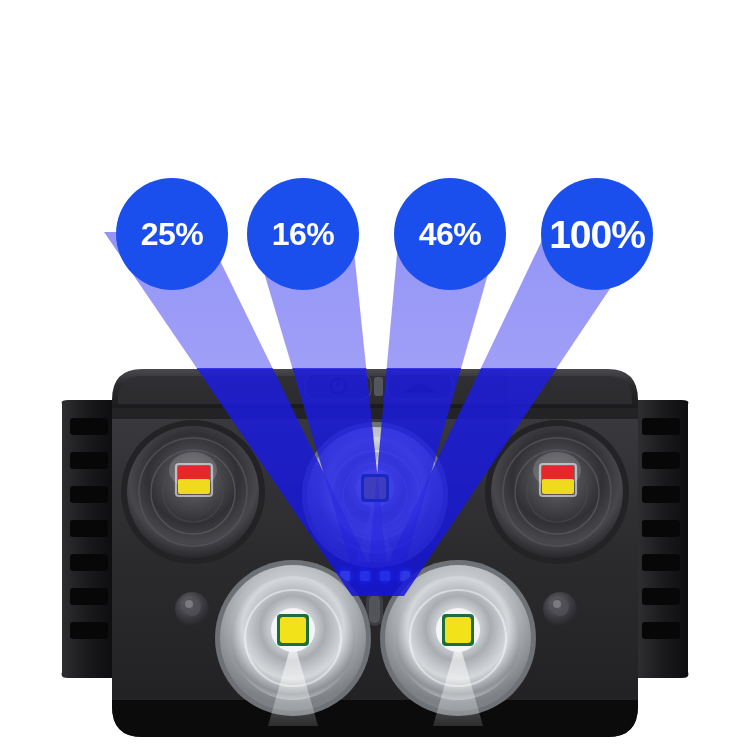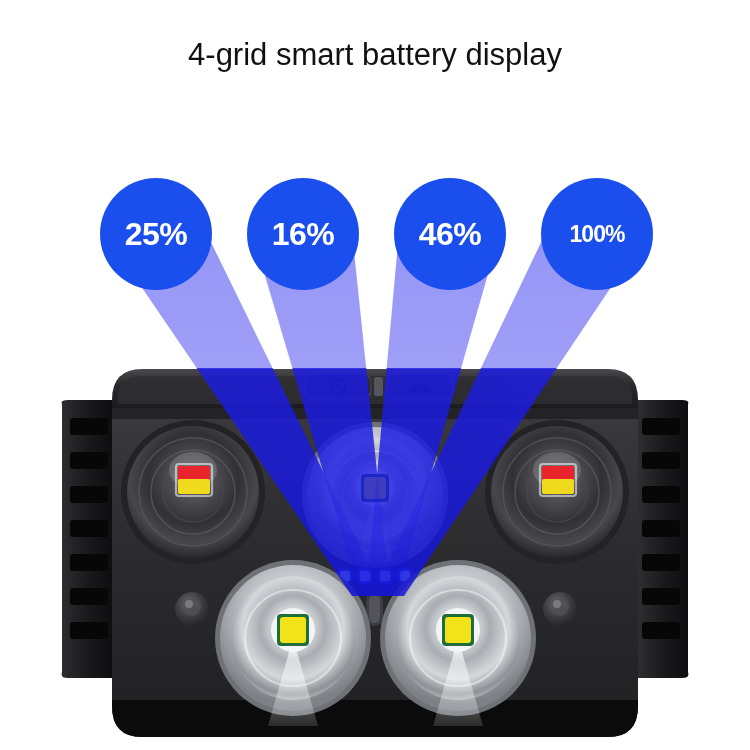--- a/index.html
+++ b/index.html
@@ -53,32 +53,31 @@
   }
   .bubble .pct {
     color: #ffffff;
     font-size: 32px;
     font-weight: 700;
     letter-spacing: -0.5px;
     line-height: 1;
     white-space: nowrap;
     text-align: center;
   }
-  .bubble.b4 .pct { font-size: 23px; letter-spacing: -1px; }
-
-  #bubble-25  { left: 100px; top: 178px; }
+  .bubble.b4 .pct { font-size: 39px; letter-spacing: -1px; }
+
+  #bubble-25  { left: 116px; top: 178px; }
   #bubble-50  { left: 247px; top: 178px; }
   #bubble-75  { left: 394px; top: 178px; }
   #bubble-100 { left: 541px; top: 178px; }
 </style>
 </head>
 <body>
 
 <div id="headline">
-  <span class="hl-line">4-grid smart battery display</span>
 </div>
 
 <div id="scene">
 <svg viewBox="0 0 750 750" xmlns="http://www.w3.org/2000/svg">
   <defs>
 
     <linearGradient id="beamGrad" x1="0" y1="0" x2="0" y2="1">
       <stop offset="0%" stop-color="#8f8ff6" stop-opacity="0.95"></stop>
       <stop offset="55%" stop-color="#9a9af7" stop-opacity="0.90"></stop>
       <stop offset="100%" stop-color="#a5a5f8" stop-opacity="0.85"></stop>

